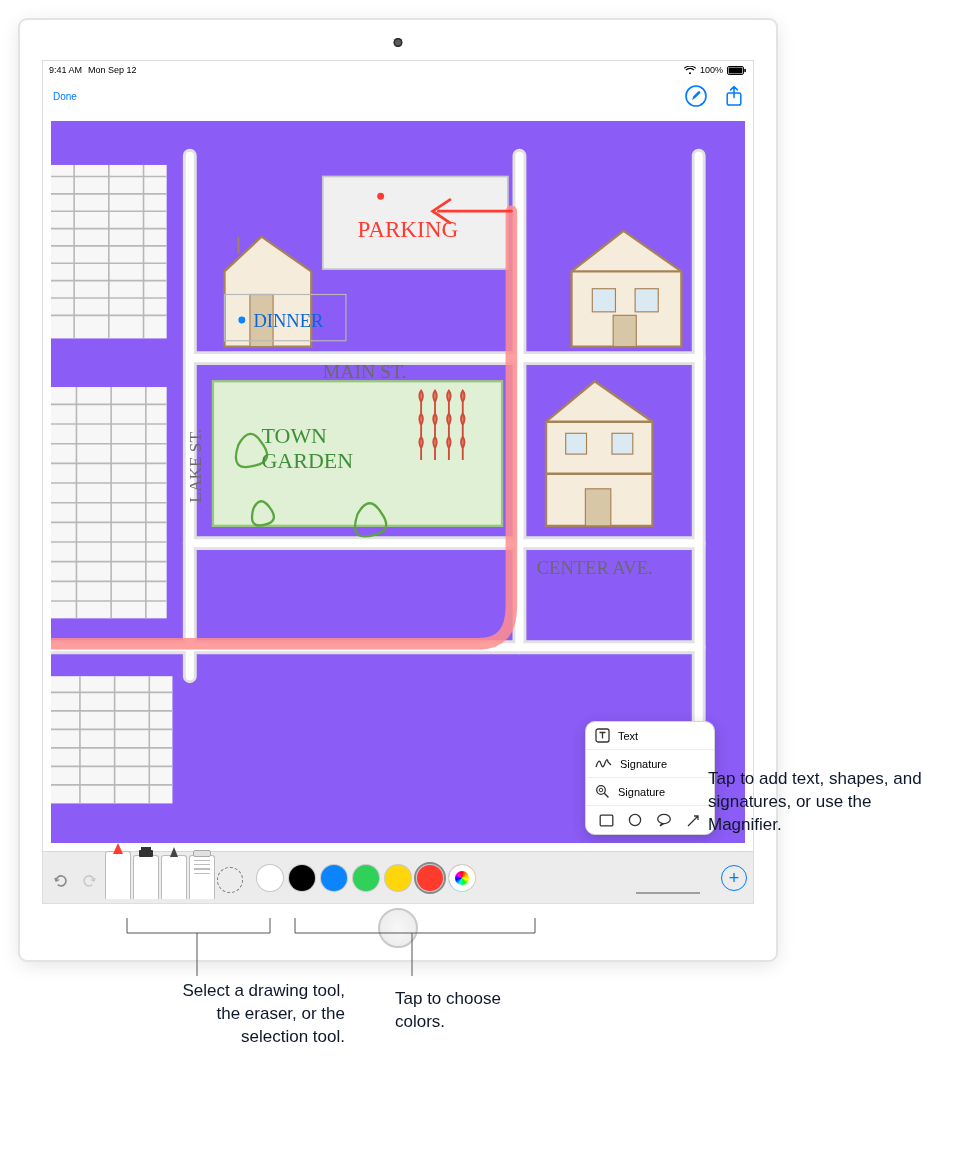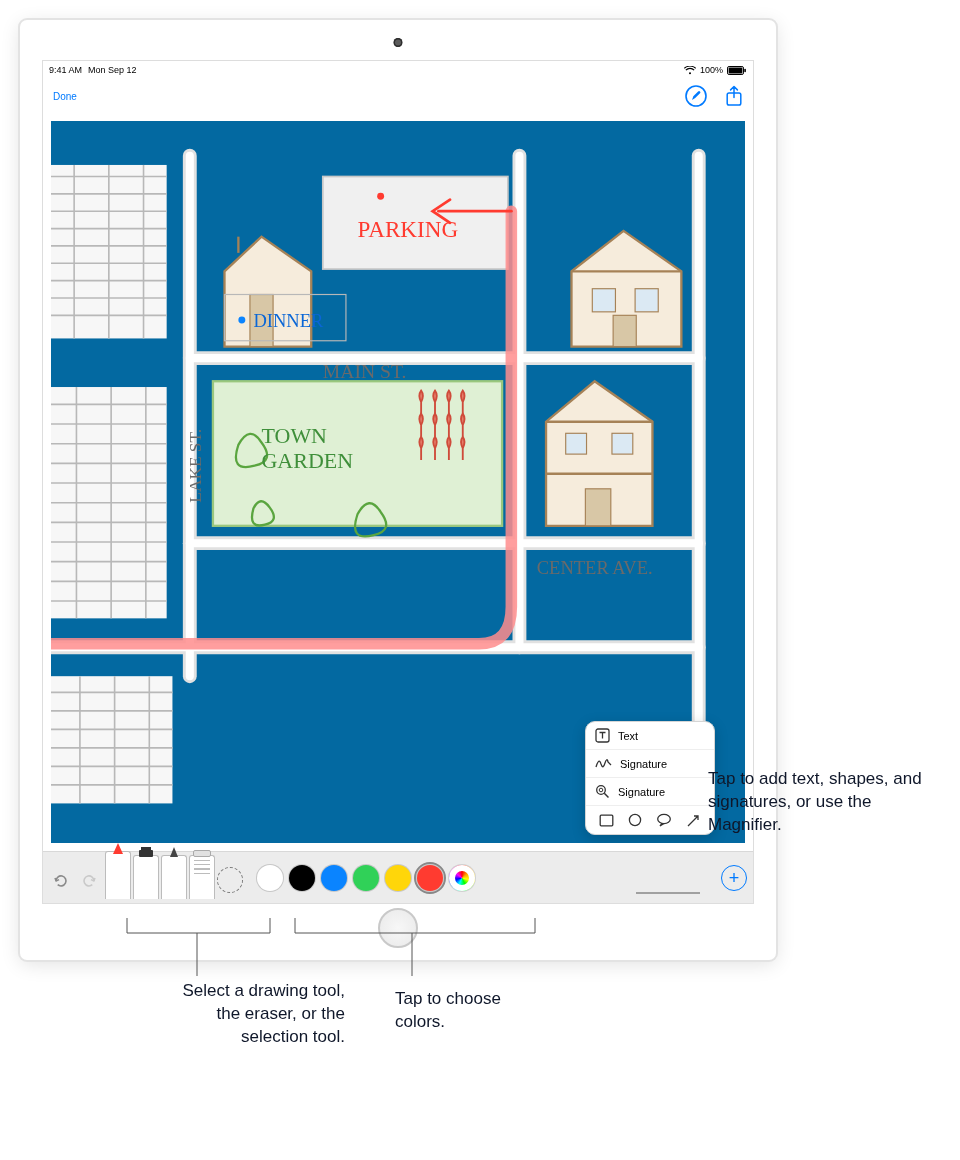--- a/index.html
+++ b/index.html
@@ -51,21 +51,21 @@
   .nav-bar {
     height: 34px; display:flex; align-items:center; justify-content:space-between;
     padding: 0 10px;
   }
   .nav-left { color:#007aff; font-size:10px; }
   .nav-right { display:flex; gap:18px; align-items:center; color:#007aff; }
   .nav-right svg { display:block; }
   
   .canvas-area {
     flex: 1 1 auto;
-    background: #0369a1;
+    background: #8b5cf6;
     position: relative;
     margin: 8px;
     overflow: hidden;
   }
   .sketch { position:absolute; inset:0; }
   .sketch text { font-family: "Comic Sans MS","Segoe Script",cursive; }
   .popover {
     position: absolute; right: 30px; bottom: 8px;
     width: 130px;
     background: #fff; border: 1px solid #d5d5d5; border-radius: 10px;

